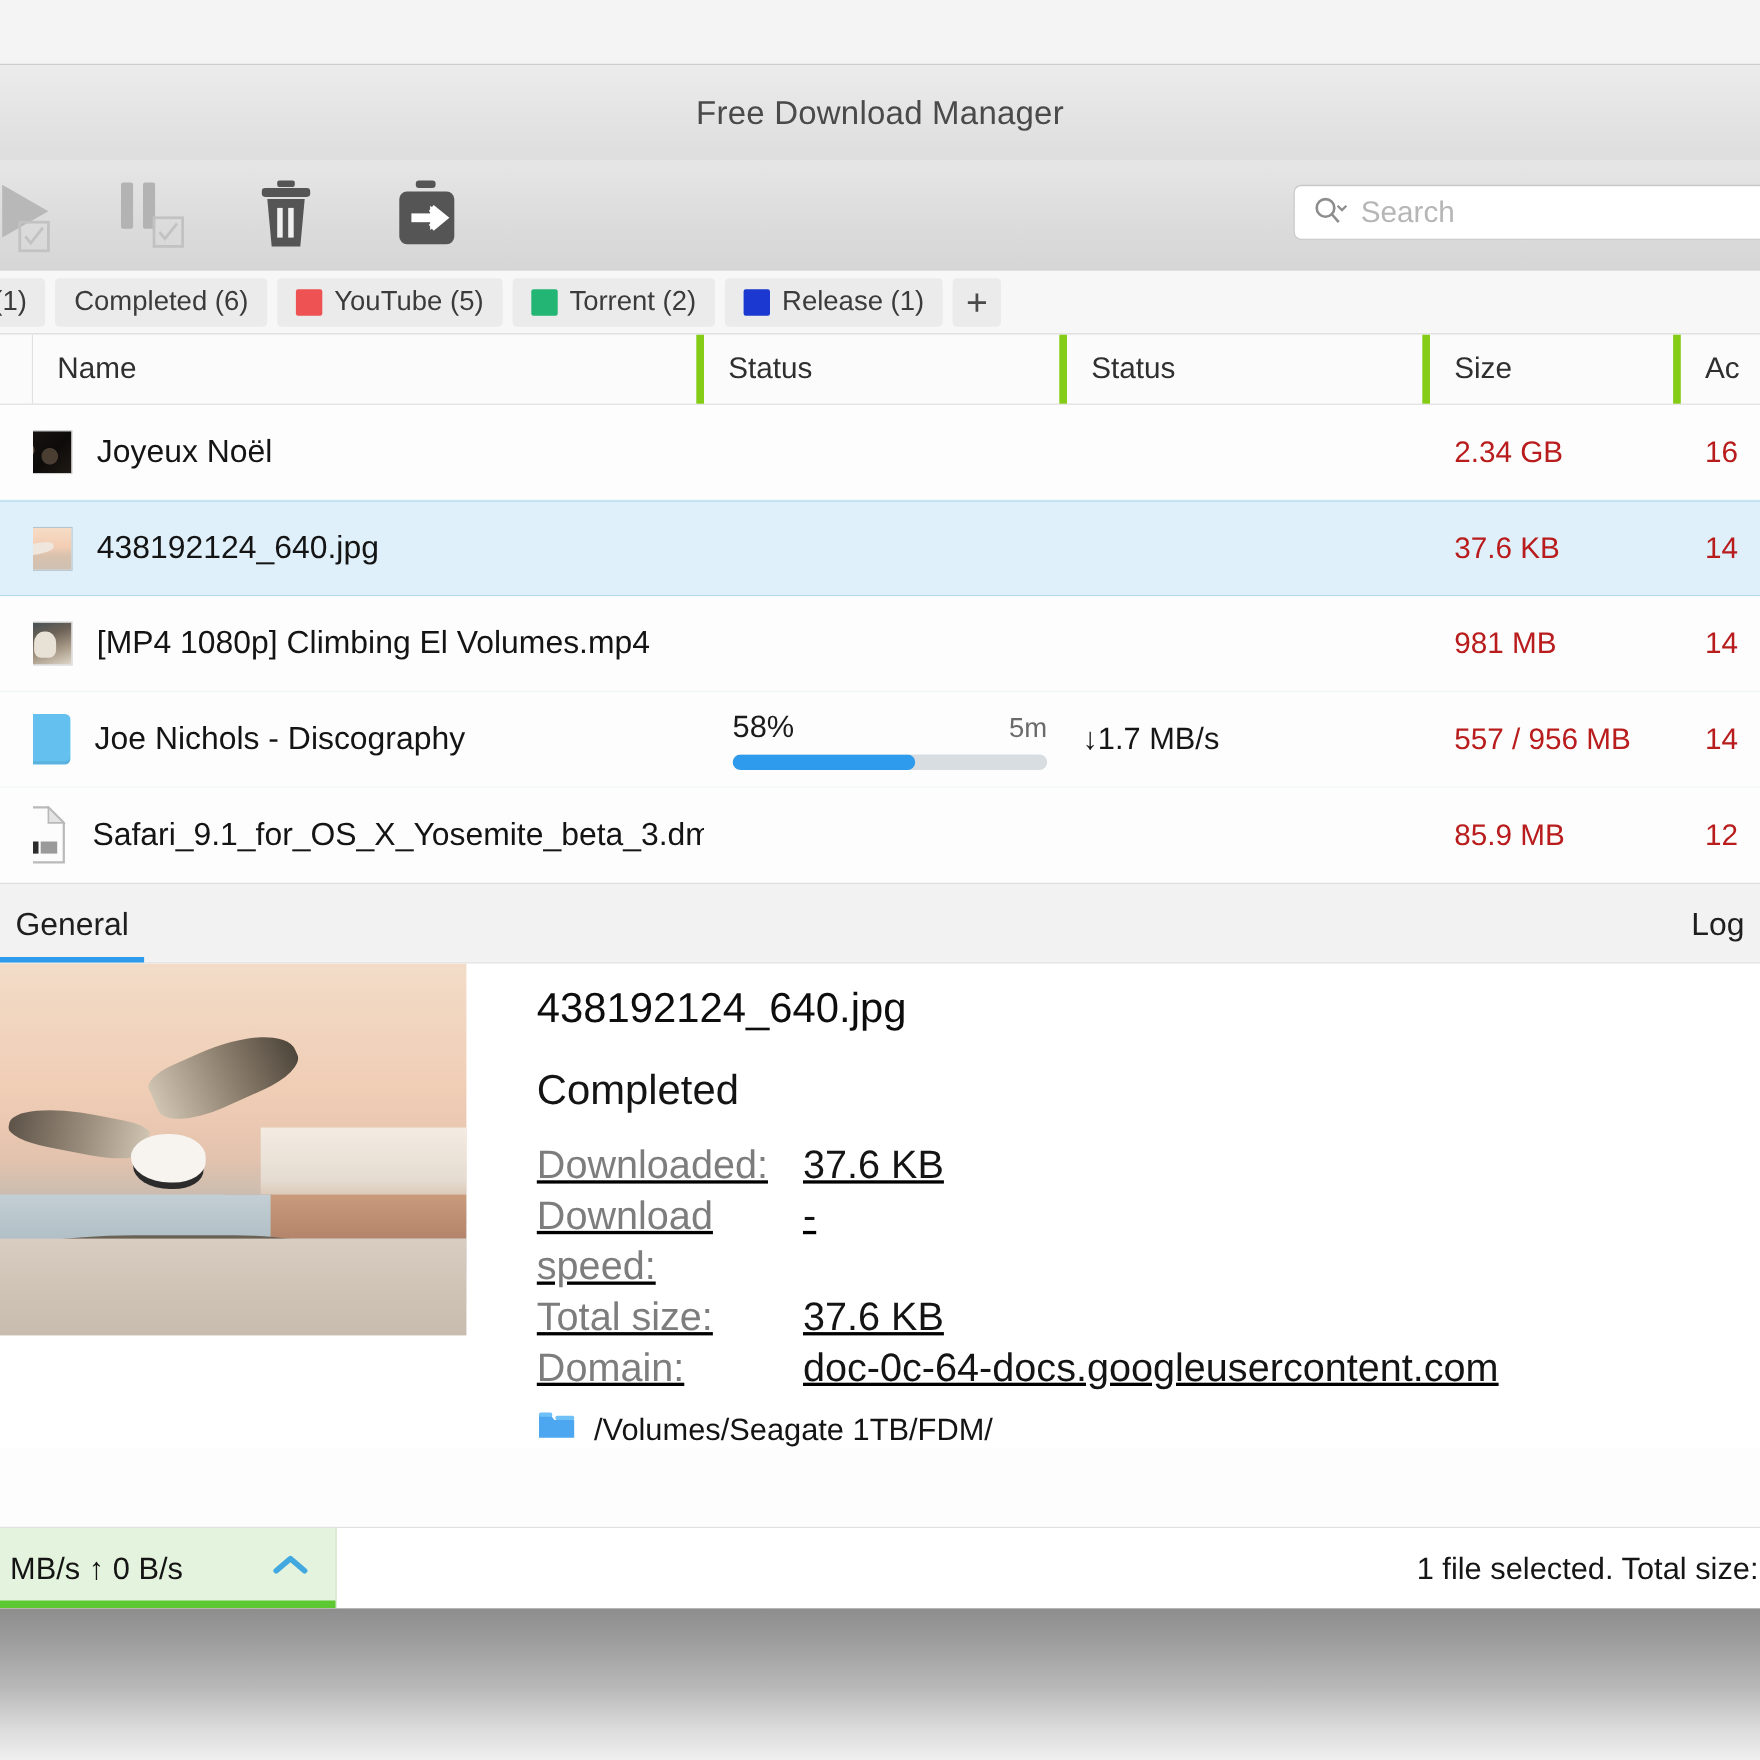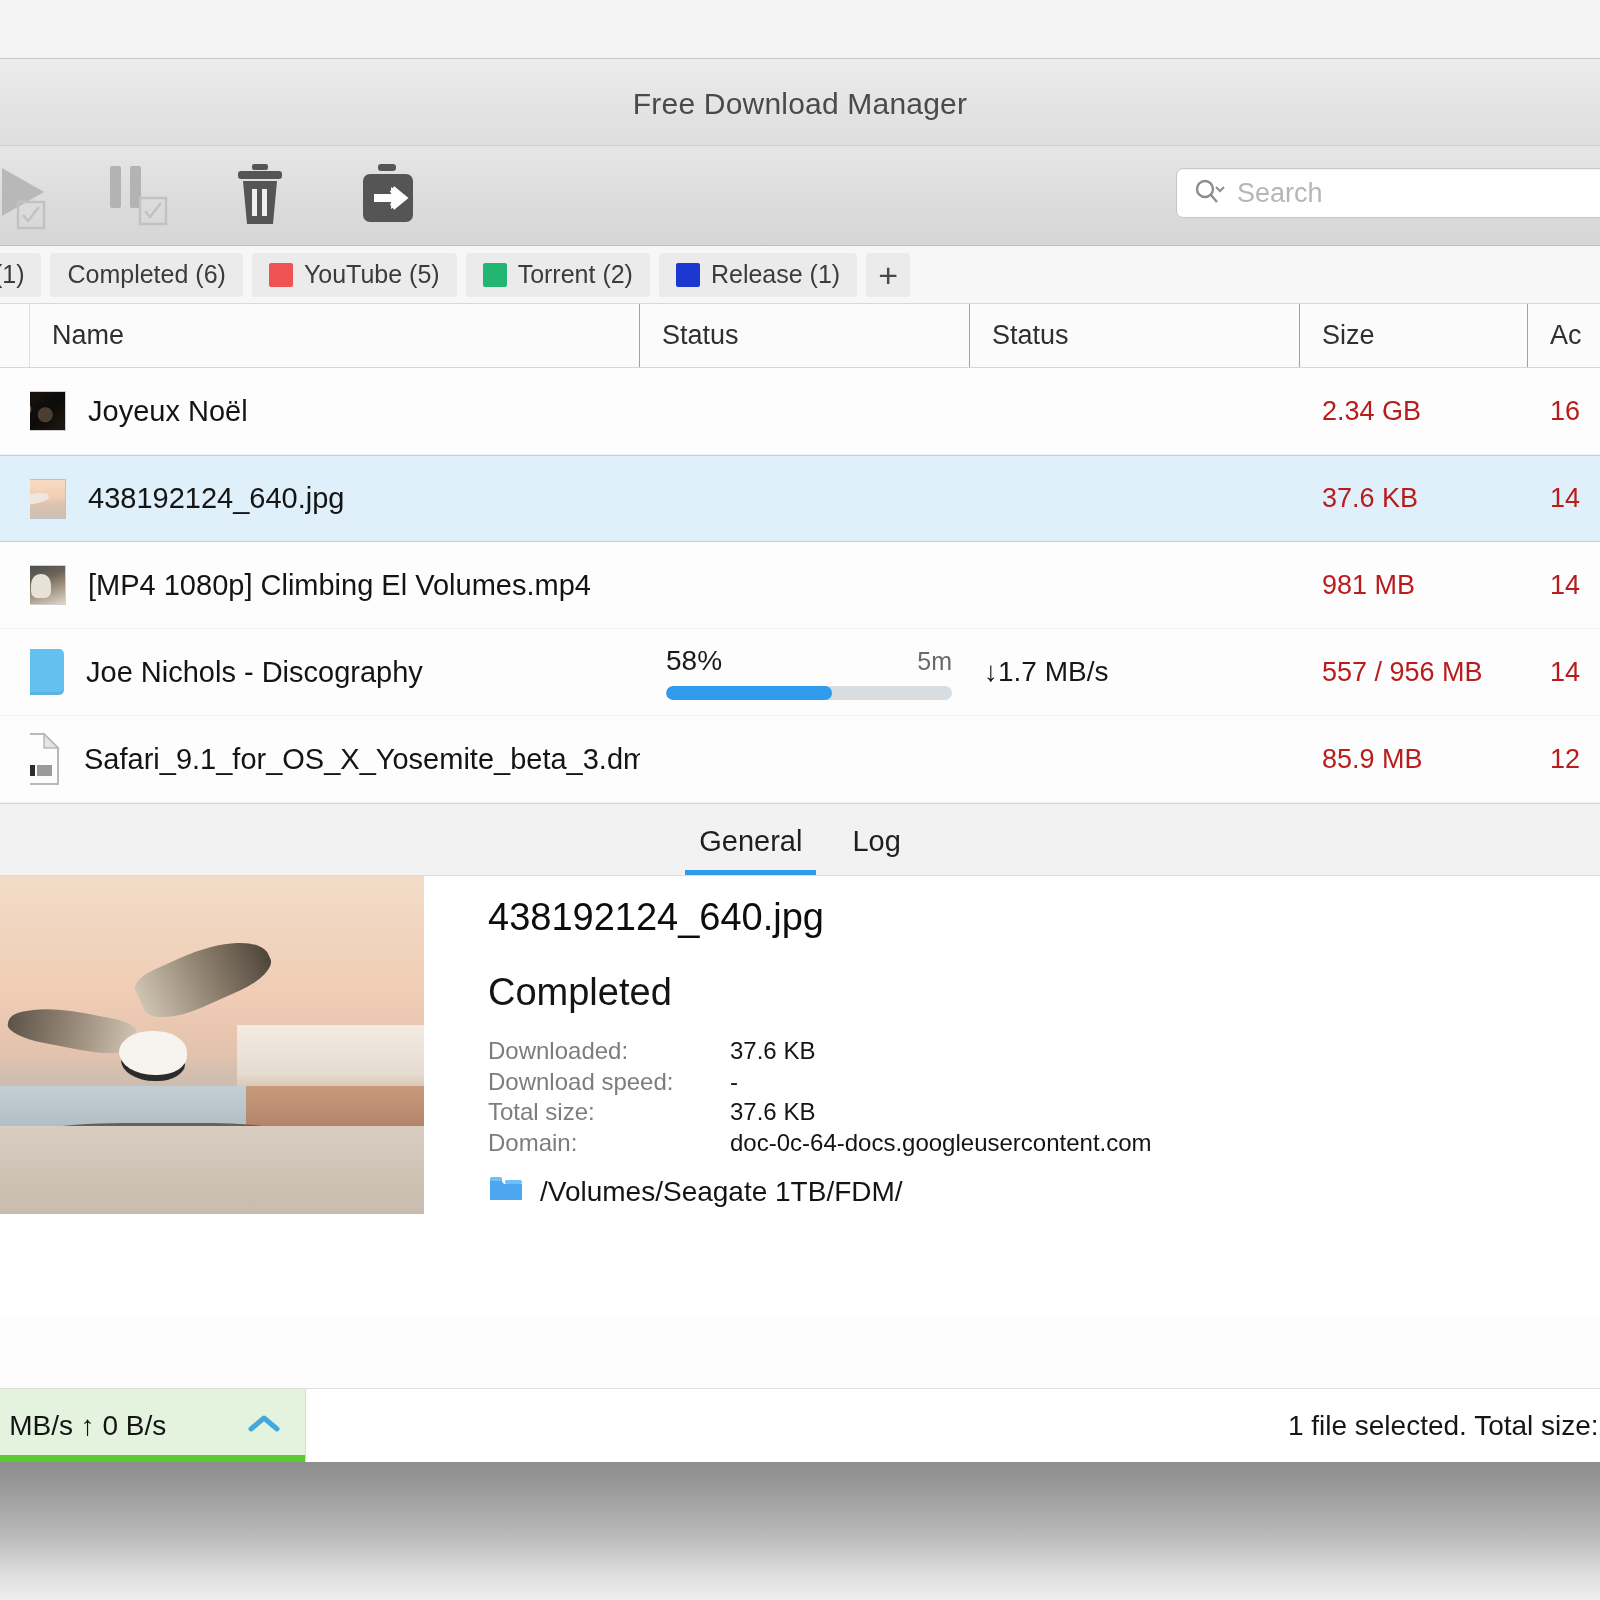--- a/index.html
+++ b/index.html
@@ -147,21 +147,21 @@
   #table-head {
     display: flex;
     height: 64px;
     background: #fbfbfb;
     border-bottom: 1px solid #d7d7d7;
     align-items: center;
   }
   #table-head .th {
     font-size: 27px;
     color: #2f2f2f;
-    border-right: 1px solid #84cc16;
+    border-right: 7px solid #84cc16;
     height: 100%;
     display: flex;
     align-items: center;
     padding-left: 22px;
     overflow: hidden;
   }
   .col-gutter { width: 30px; flex: 0 0 30px; border-right: 1px solid #e0e0e0; height: 100%; }
   .col-name   { width: 610px; flex: 0 0 610px; }
   .col-status { width: 330px; flex: 0 0 330px; }
   .col-speed  { width: 330px; flex: 0 0 330px; }
@@ -242,21 +242,21 @@
   
   #detail {
     border-top: 1px solid #d4d4d4;
     background: #fbfbfb;
     height: 512px;
     position: relative;
   }
   #detail-tabs {
     height: 72px;
     display: flex;
-    justify-content: center;
+    justify-content: space-between;
     align-items: flex-end;
     gap: 22px;
     background: #f2f2f2;
     border-bottom: 1px solid #dcdcdc;
   }
   .dtab {
     font-size: 29px;
     color: #1f1f1f;
     padding: 0 14px 12px 14px;
     border-bottom: 5px solid transparent;
@@ -325,21 +325,21 @@
   #detail-filename {
     font-size: 38px;
     color: #0d0d0d;
     margin-bottom: 32px;
   }
   #detail-state {
     font-size: 38px;
     color: #141414;
     margin-bottom: 22px;
   }
-  .info-row { display: flex; font-size: 24px; line-height: 1.28; }
+  .info-row { display: flex; font-size: 36px; line-height: 1.28; text-decoration: underline; }
   .info-label { color: #7d7d7d; width: 242px; flex: 0 0 242px; }
   .info-value { color: #141414; }
   #detail-path {
     display: flex; align-items: center; gap: 16px;
     margin-top: 16px;
     font-size: 28px; color: #141414;
   }
 
   
   #statusbar {

